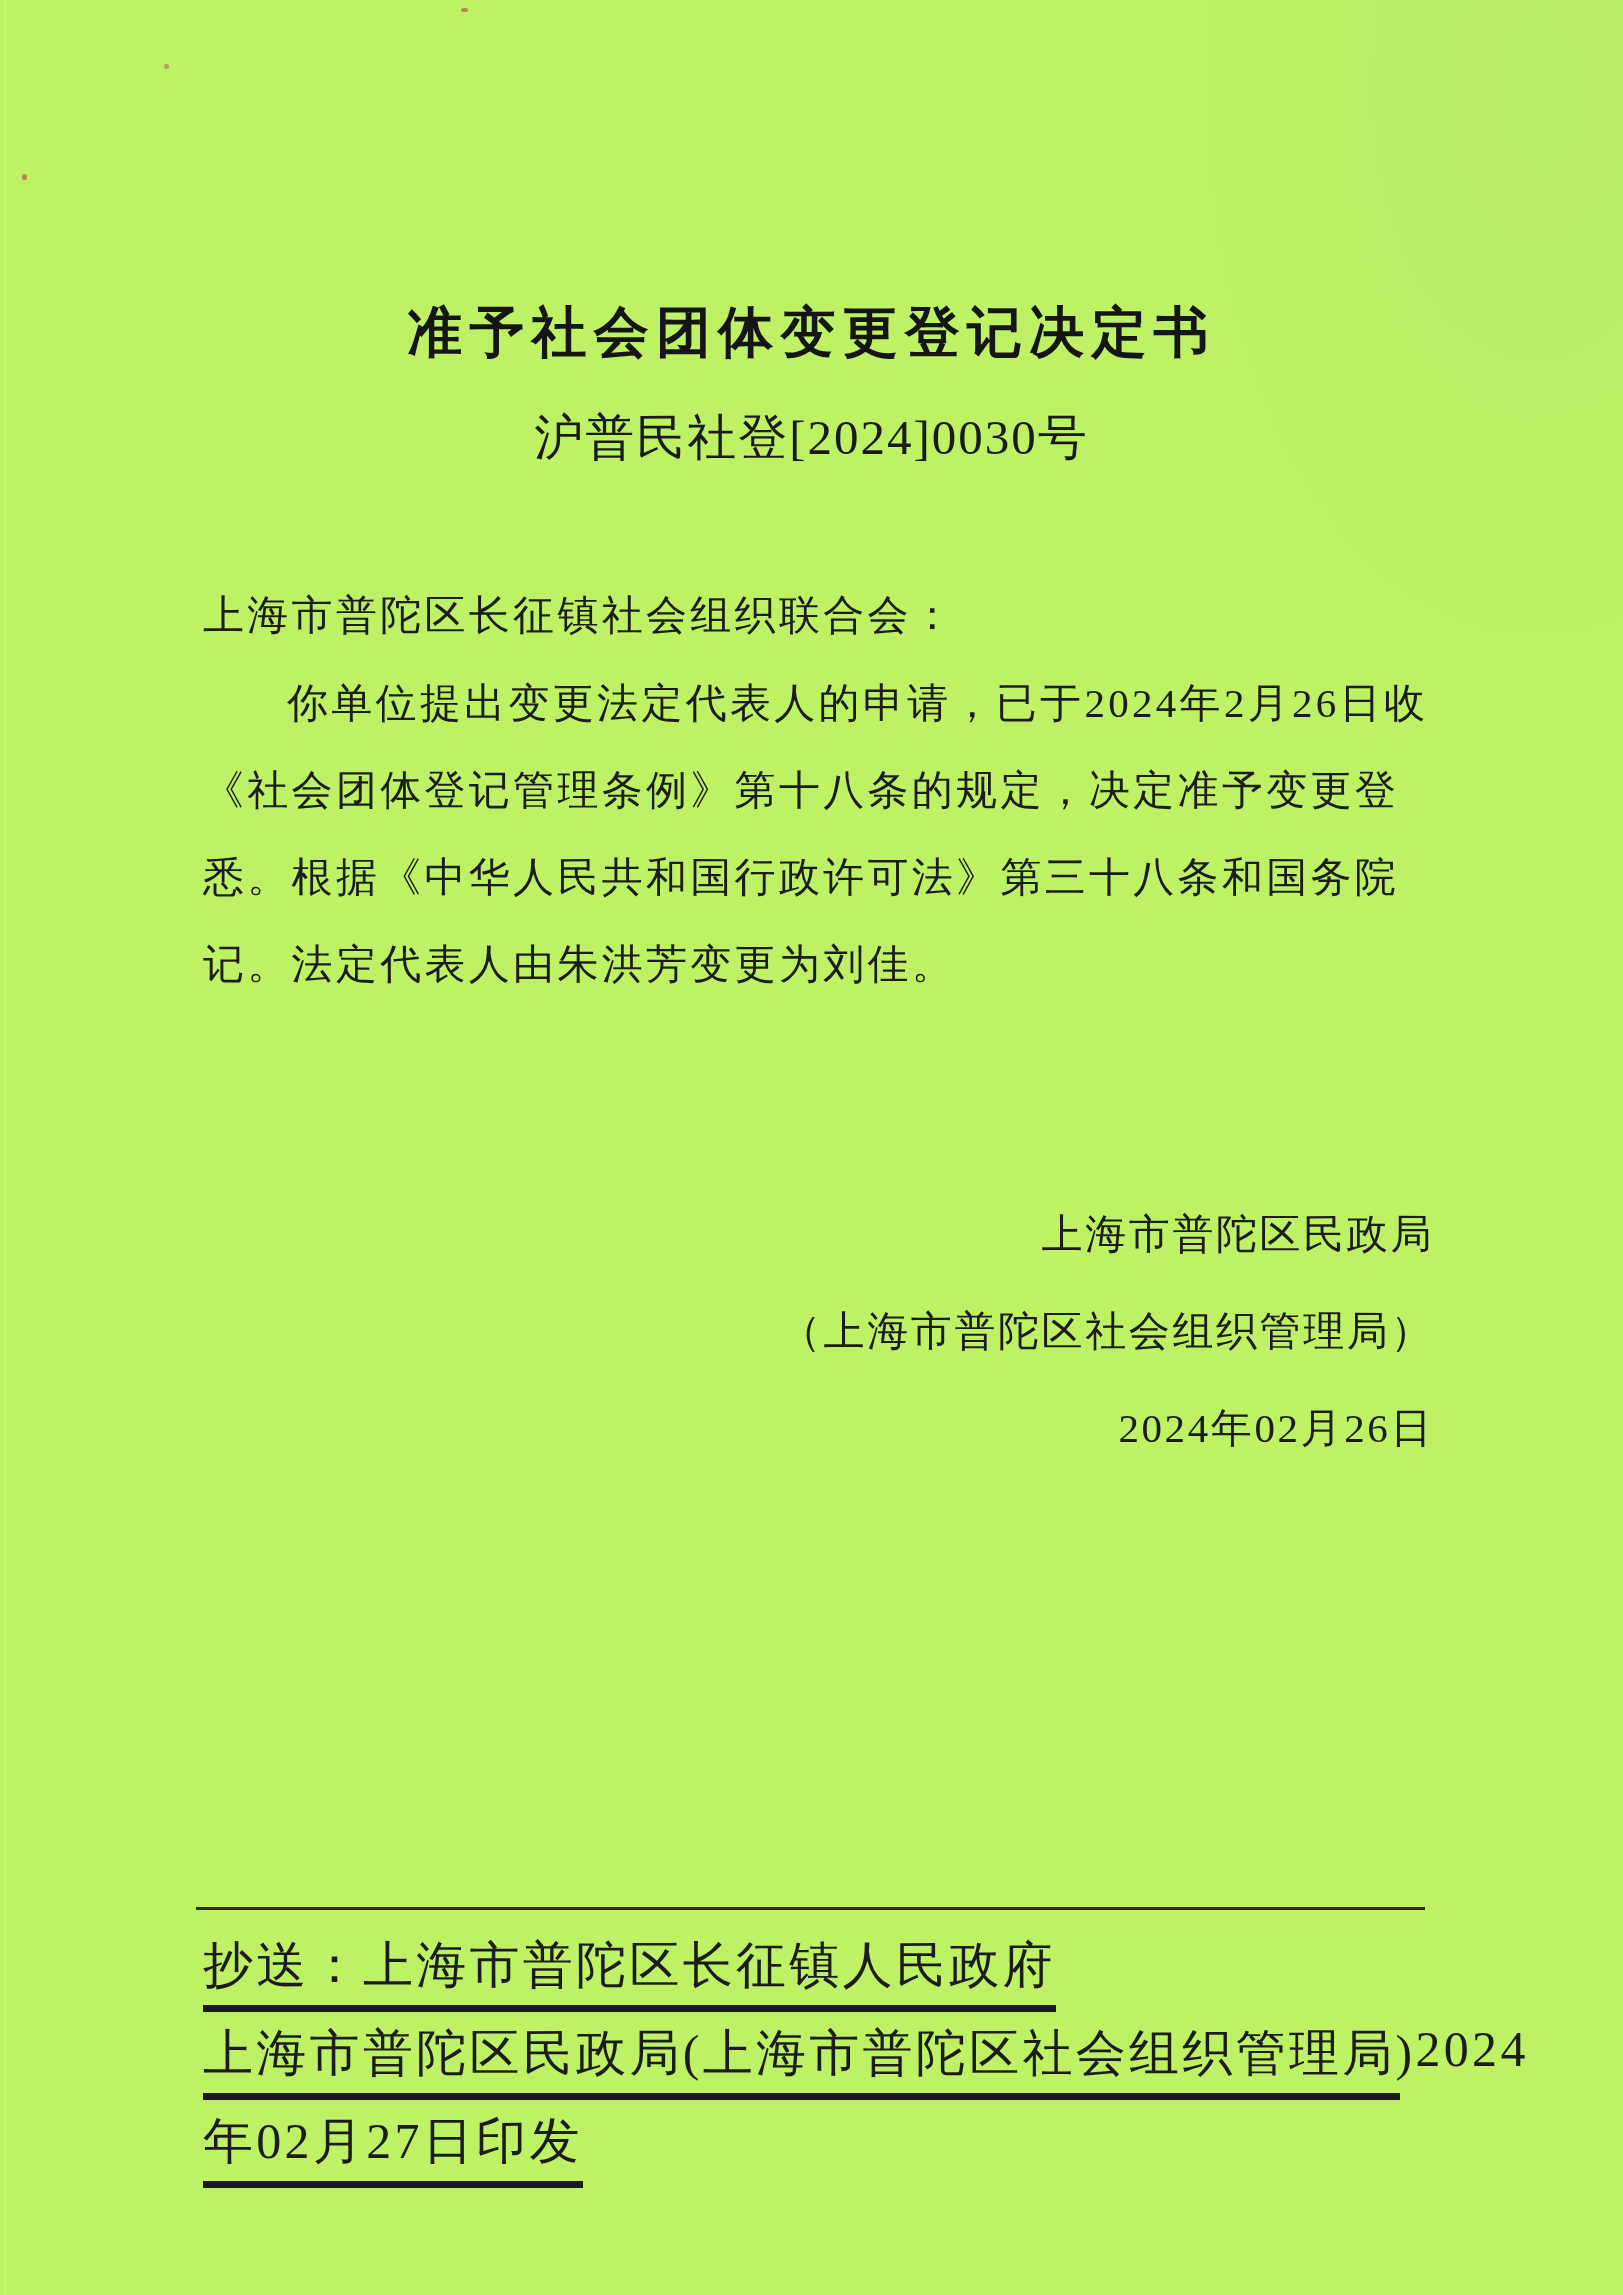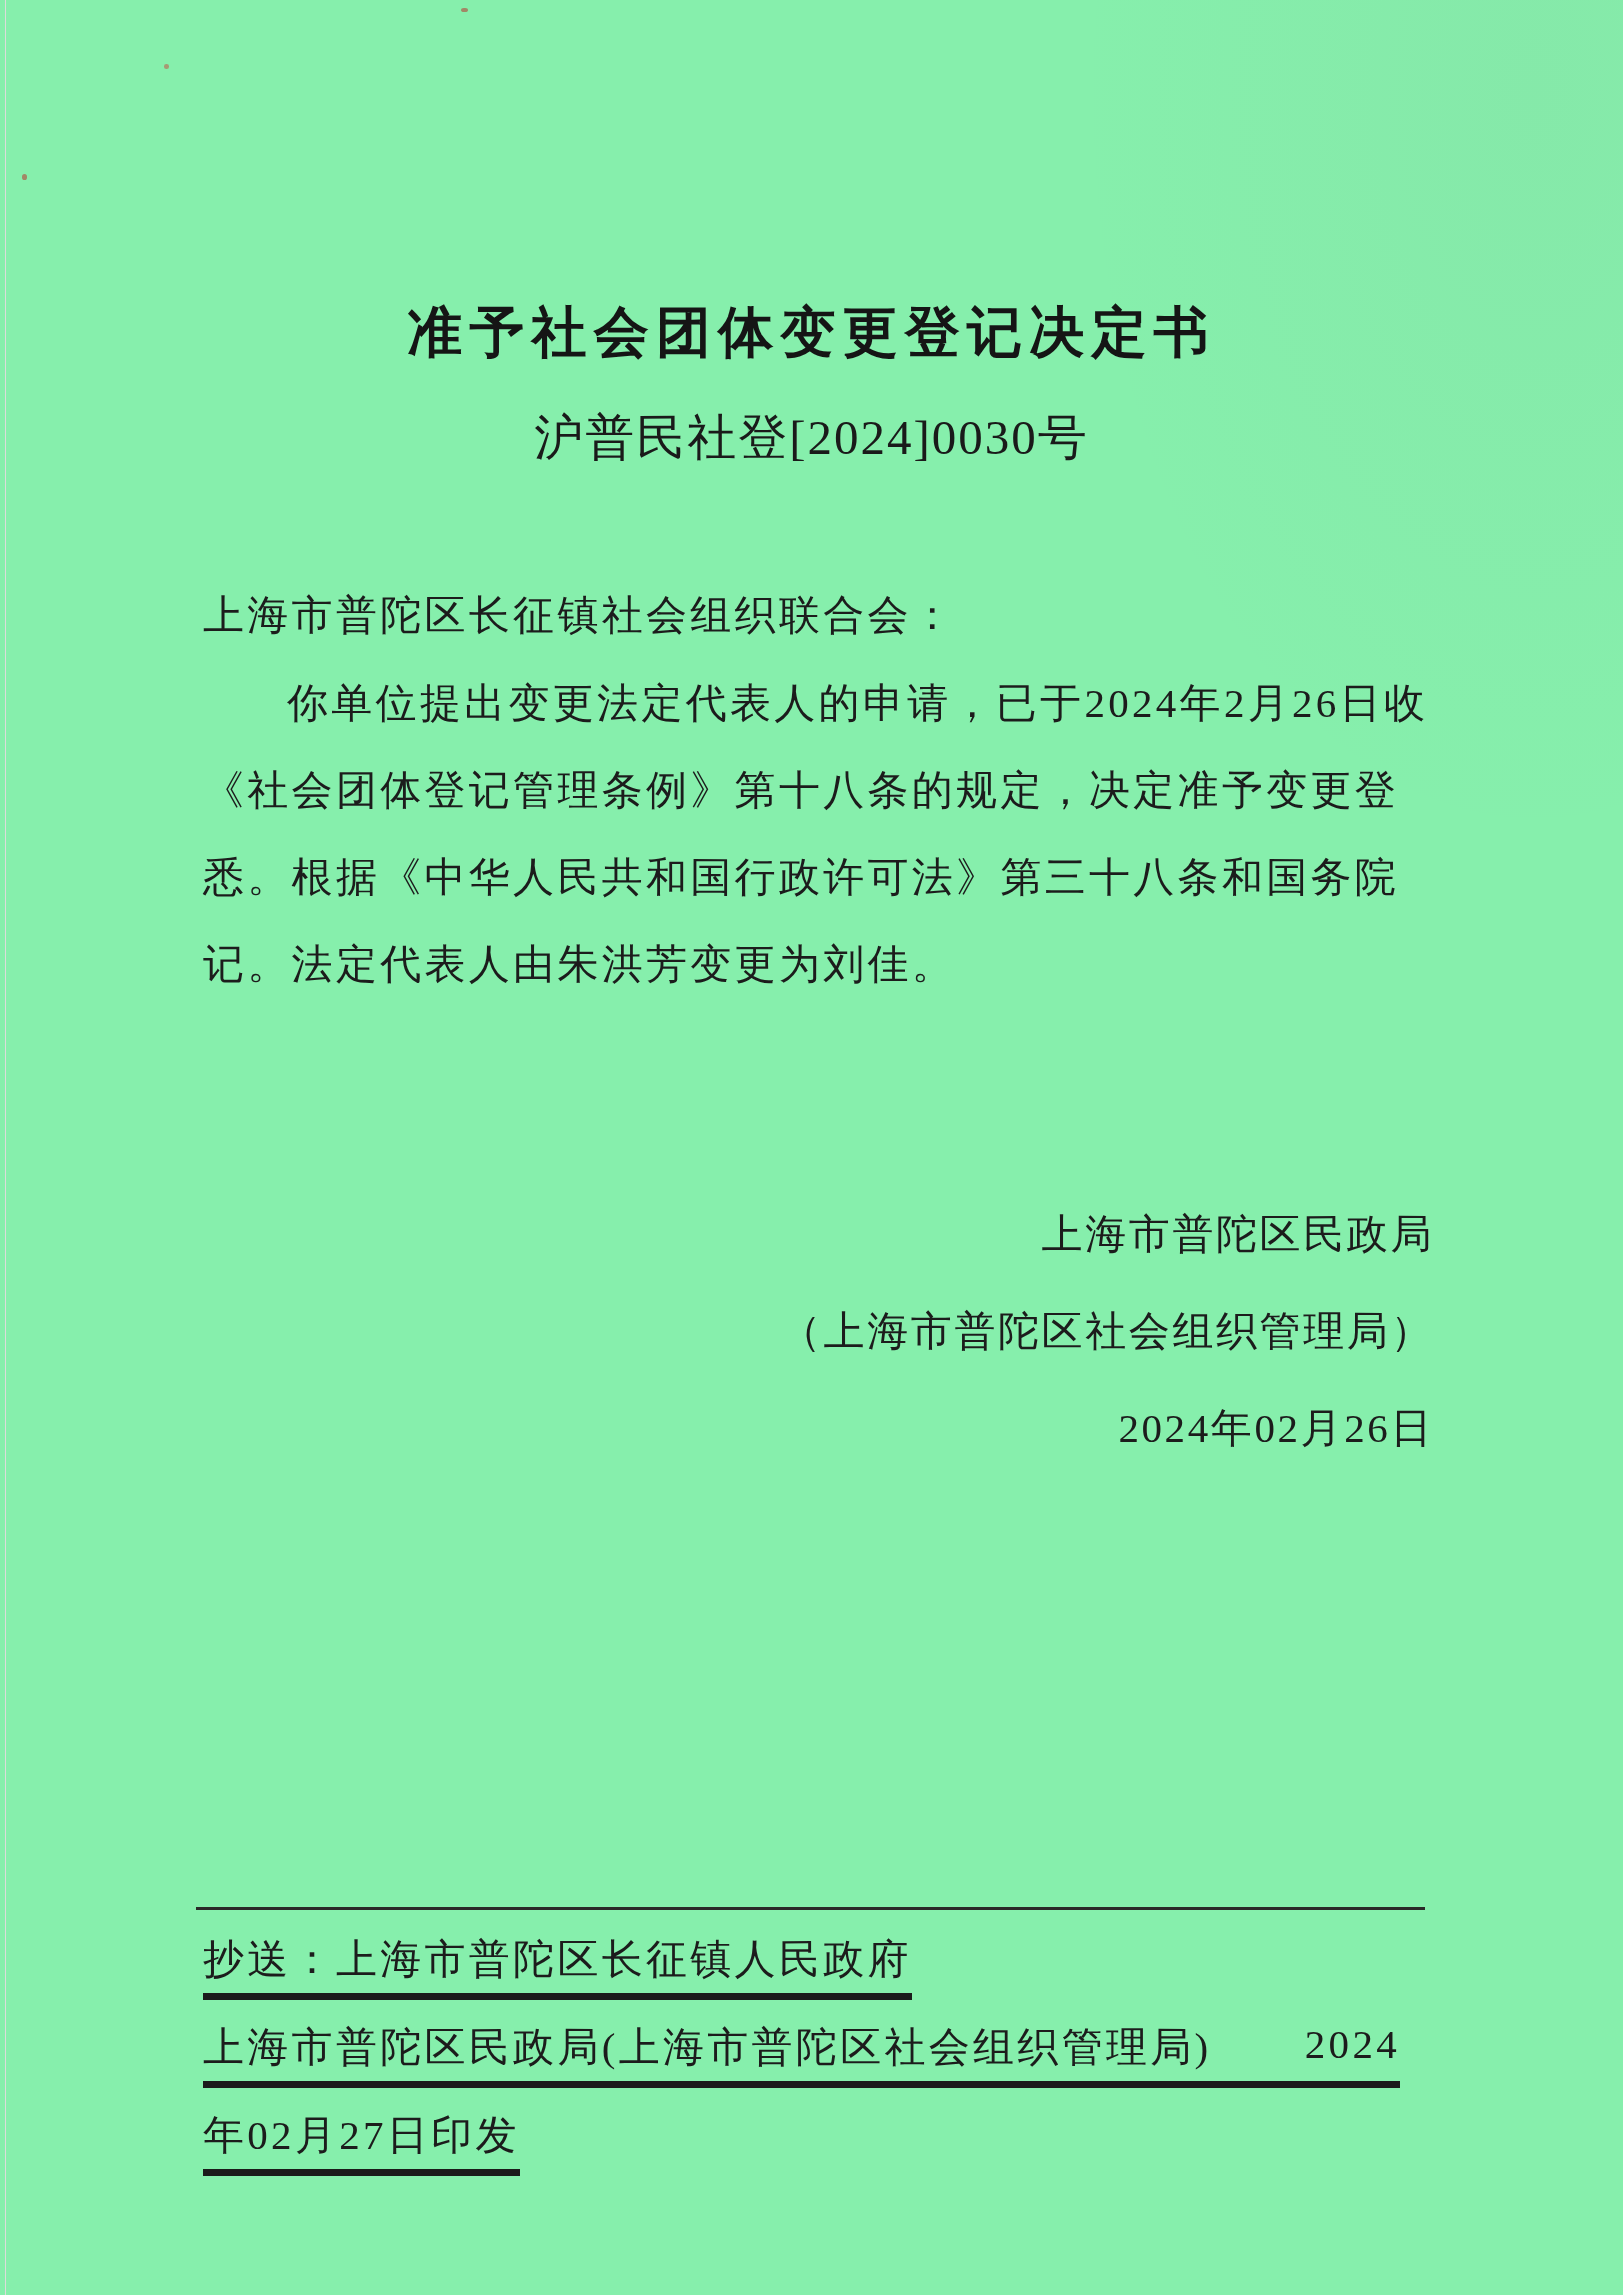--- a/index.html
+++ b/index.html
@@ -5,21 +5,21 @@
   html, body {
     margin: 0;
     padding: 0;
     background: #e8e8e8;
   }
   .page {
     position: relative;
     width: 1623px;
     height: 2295px;
     margin: 0 auto;
-    background: #86efac;
+    background: #bef264;
     overflow: hidden;
     font-family: "Liberation Serif", "DejaVu Serif", serif;
     color: #1c1c1c;
   }
   
   .scan-edge-line {
     position: absolute;
     left: 4.6px; top: 0;
     width: 1.3px; height: 100%;
     background: #dcdcda;
@@ -92,21 +92,21 @@
 
   .footer-rule {
     position: absolute;
     left: 196px; top: 1907px;
     width: 1229px; height: 2.6px;
     background: #2a2a28;
   }
   .footer-line {
     position: absolute;
     left: 203px;
-    font-size: 41px;
+    font-size: 50px;
     letter-spacing: 3.3px;
     white-space: nowrap;
   }
   .footer-cc {
     top: 1932px;
   }
   .footer-cc .u,
   .footer-date .u {
     display: inline-block;
     border-bottom: 7.2px solid #1b1b1b;

